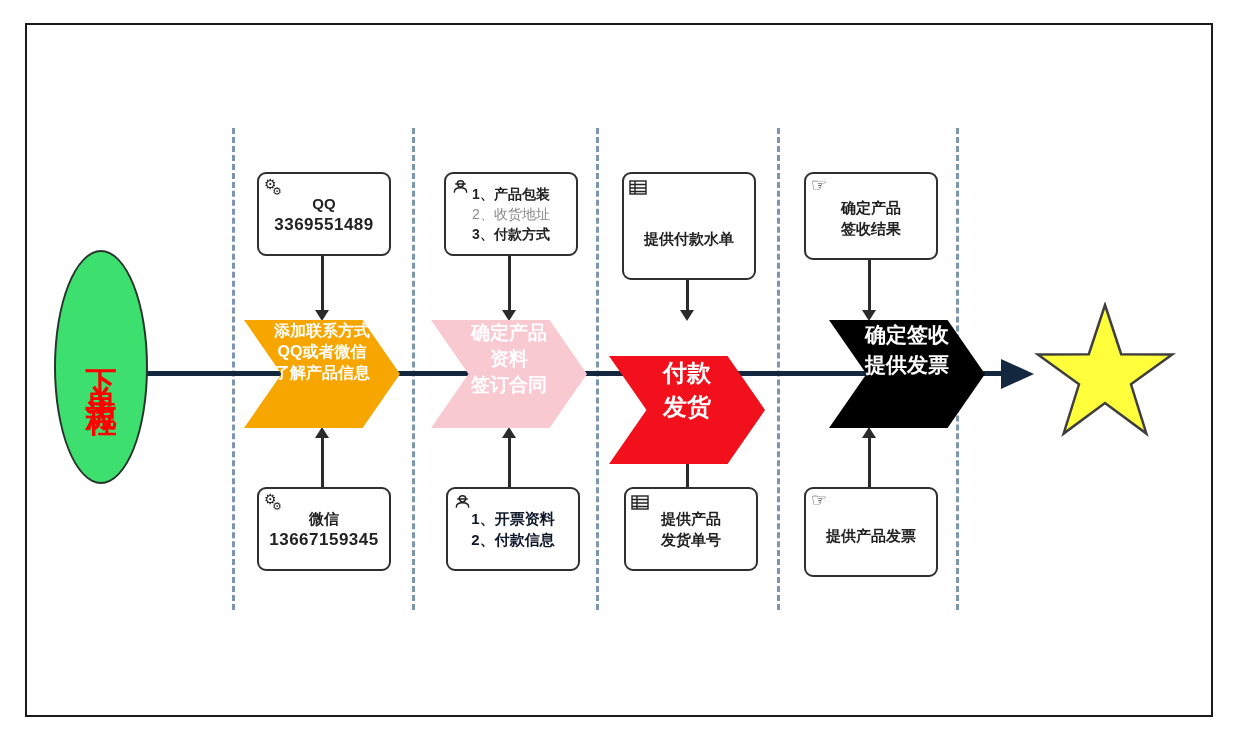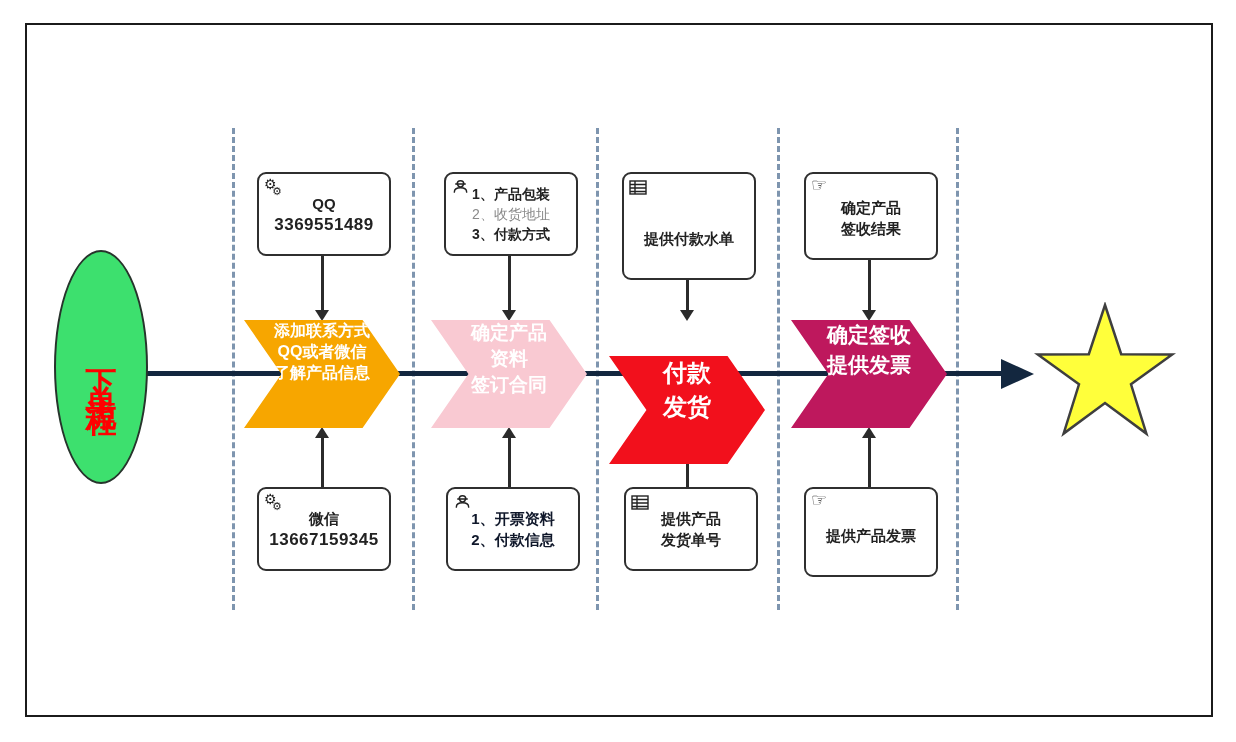--- a/index.html
+++ b/index.html
@@ -13,21 +13,21 @@
   .start-ellipse{position:absolute;left:54px;top:250px;width:90px;height:230px;background:#3de06e;
     border:2px solid #27342c;border-radius:50%;display:flex;align-items:center;justify-content:center;z-index:2;}
   .start-label{writing-mode:vertical-rl;text-orientation:upright;color:#fe0000;font-weight:bold;
     font-size:31px;letter-spacing:13px;line-height:1;margin-top:10px;}
   .chevron{position:absolute;top:320px;width:156px;height:108px;z-index:2;display:flex;flex-direction:column;
     align-items:center;justify-content:flex-start;color:#fff;font-weight:bold;text-align:center;
     clip-path:polygon(0% 0%,76% 0%,100% 50%,76% 100%,0% 100%,24% 50%);}
   .chev-1{left:244px;background:#f7a600;font-size:16px;line-height:21px;}
   .chev-2{left:431px;background:#f9c9d2;font-size:19px;line-height:26px;}
   .chev-3{left:609px;background:#f2101c;font-size:24px;line-height:34px;margin-top:36px;}
-  .chev-4{left:791px;background:#be185d;font-size:21px;line-height:30px;}
+  .chev-4{left:829px;background:#000000;font-size:21px;line-height:30px;}
   .node-box{position:absolute;width:130px;height:80px;background:#fff;border:2.5px solid #2f2f2f;border-radius:9px;
     display:flex;flex-direction:column;align-items:center;justify-content:center;z-index:2;
     color:#222;font-weight:bold;font-size:15px;line-height:21px;text-align:center;}
   .node-box .corner-icon{position:absolute;left:5px;top:2px;font-weight:normal;}
   .gears{position:relative;display:inline-block;width:22px;height:22px;color:#222;}
   .gears .g1{position:absolute;left:0;top:-2px;font-size:14px;}
   .gears .g2{position:absolute;left:8px;top:5px;font-size:11px;}
   .hand-glyph{font-size:18px;color:#333;line-height:18px;}
   .num-line{display:block;}
   .dim-line{color:#8a8a8a;font-weight:normal;}

